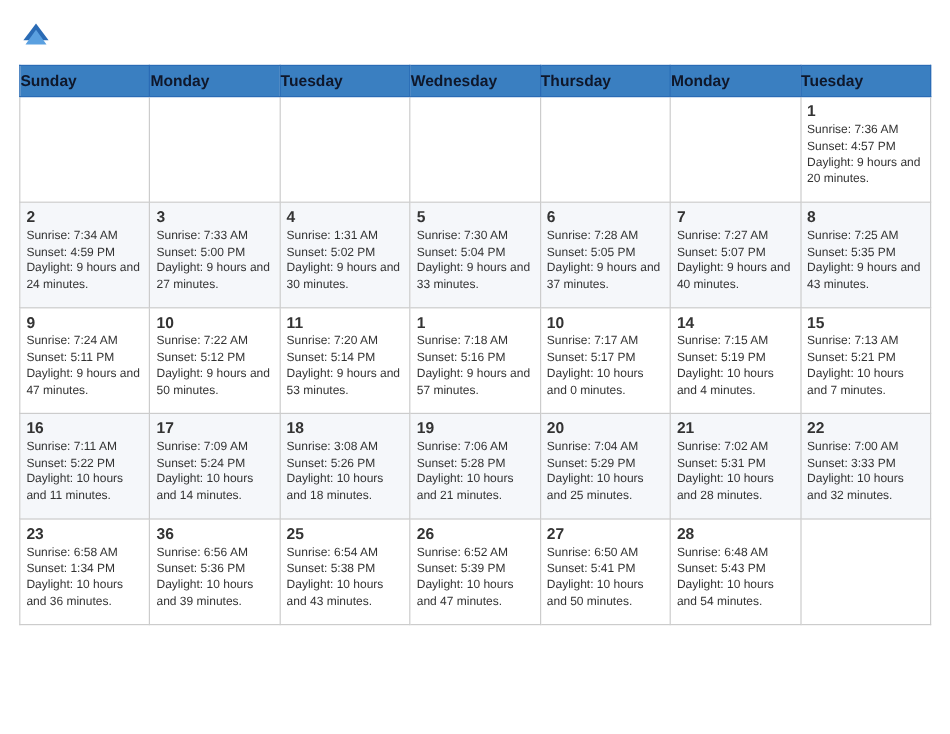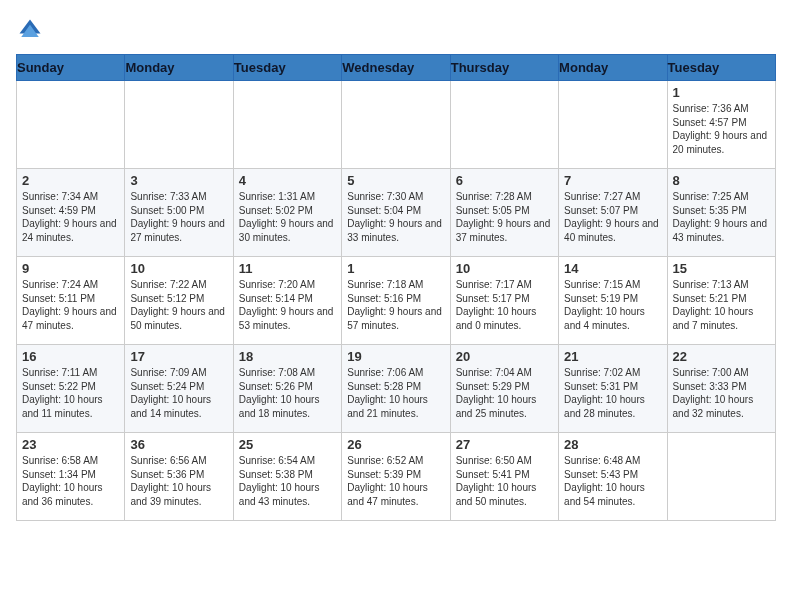--- a/index.html
+++ b/index.html
@@ -254,21 +254,21 @@
           </td>
           <td>
             <span class="day-number">17</span>
             <div class="day-info">Sunrise: 7:09 AM
 Sunset: 5:24 PM
 Daylight: 10 hours
 and 14 minutes.</div>
           </td>
           <td>
             <span class="day-number">18</span>
-            <div class="day-info">Sunrise: 7:08 AM
+            <div class="day-info">Sunrise: 3:08 AM
 Sunset: 5:26 PM
 Daylight: 10 hours
 and 18 minutes.</div>
           </td>
           <td>
             <span class="day-number">19</span>
             <div class="day-info">Sunrise: 7:06 AM
 Sunset: 5:28 PM
 Daylight: 10 hours
 and 21 minutes.</div>

